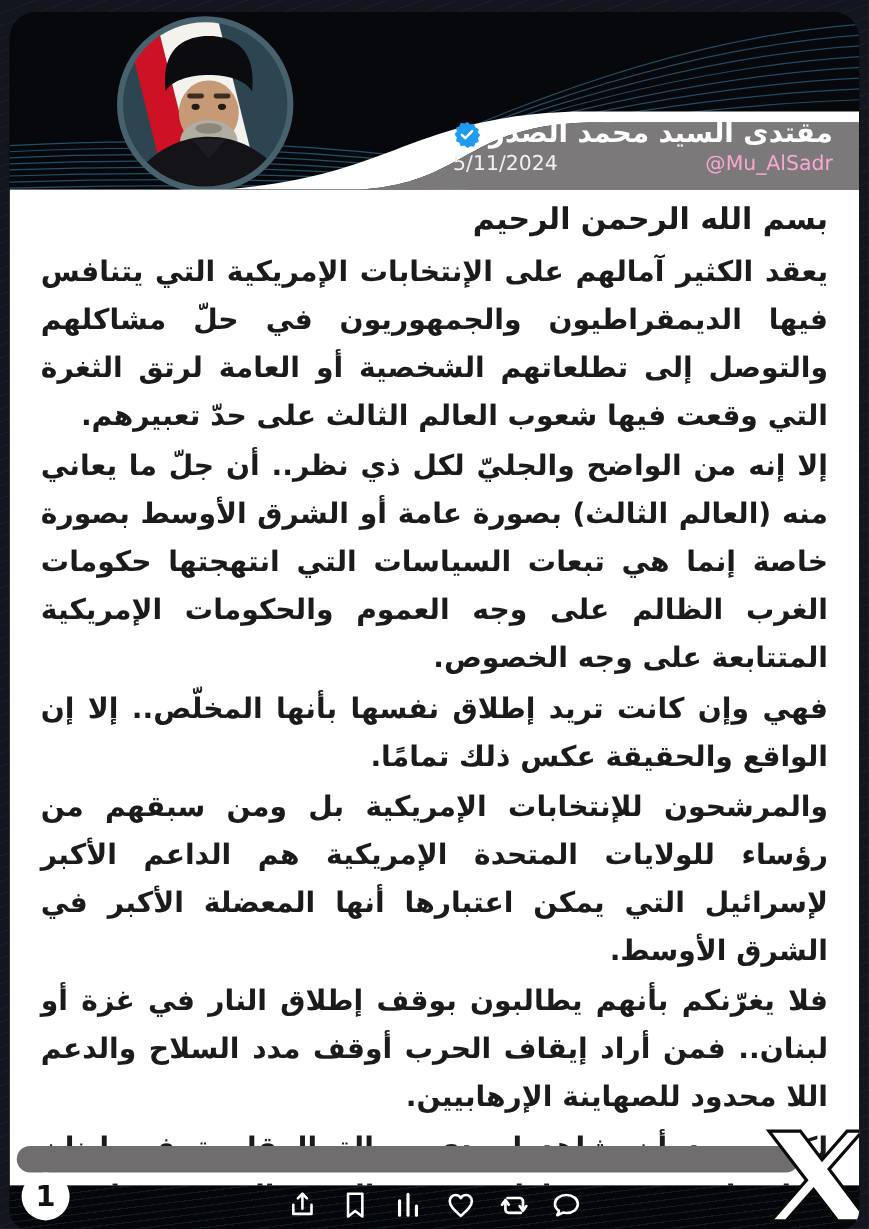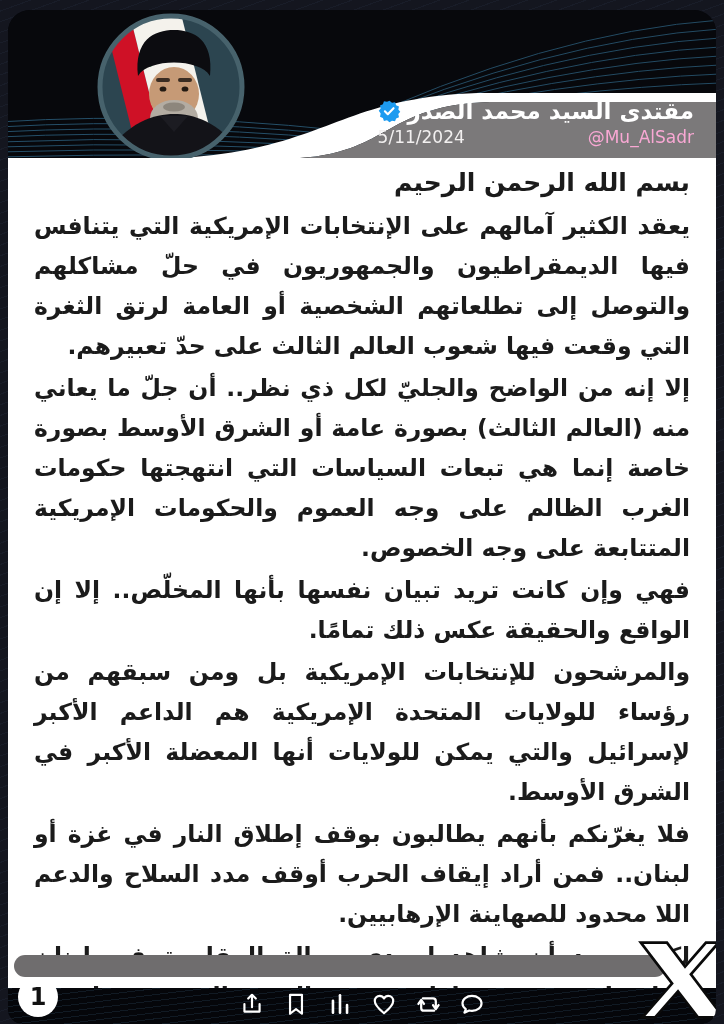--- a/index.html
+++ b/index.html
@@ -6,21 +6,21 @@
     background:#14161f;
     background-image:repeating-linear-gradient(160deg,rgba(40,50,70,.25) 0 1px,transparent 1px 10px);
     font-family:"DejaVu Sans",sans-serif;}
   .card{position:absolute;left:8px;top:10px;width:708px;height:1014px;
     background:#07080c;border-radius:22px 22px 15px 15px;overflow:hidden;}
   
   .header{position:absolute;top:0;left:0;width:708px;height:148px;background:#07080c;}
   .header svg.deco{position:absolute;top:0;left:0}
   .avatar{position:absolute;left:88px;top:2px;width:150px;height:150px;}
   .id-block{position:absolute;right:22px;top:88px;text-align:right;z-index:5;}
-  .name-row{direction:rtl;display:flex;align-items:center;gap:7px;justify-content:flex-start;}
+  .name-row{direction:rtl;display:flex;align-items:flex-end;gap:7px;justify-content:flex-start;}
   .display-name{color:#ffffff;font-size:23px;font-weight:bold;white-space:nowrap;}
   .meta-row{direction:ltr;display:flex;justify-content:space-between;gap:32px;margin-top:3px;}
   .date{color:#f2f0f0;font-size:17px;}
   .handle{color:#f9a8d4;font-size:17px;}
   
   .content{position:absolute;top:148px;bottom:36px;left:0;right:0;background:#ffffff;
     padding:8px 26px 60px 26px;overflow:hidden;direction:rtl;color:#1b1b1b;font-weight:bold;}
   .basmala{font-size:25px;text-align:right;margin:2px 0 9px 0;}
   .post-paragraph{font-size:23.5px;line-height:40px;margin:0 0 2px 0;
     text-align:justify;text-justify:inter-word;}
@@ -123,22 +123,22 @@
         <span class="date">5/11/2024</span>
         <span class="handle">@Mu_AlSadr</span>
       </div>
     </div>
   </div>
 
   <div class="content">
     <div class="basmala">بسم الله الرحمن الرحيم</div>
     <p class="post-paragraph">يعقد الكثير آمالهم على الإنتخابات الإمريكية التي يتنافس فيها الديمقراطيون والجمهوريون في حلّ مشاكلهم والتوصل إلى تطلعاتهم الشخصية أو العامة لرتق الثغرة التي وقعت فيها شعوب العالم الثالث على حدّ تعبيرهم.</p>
     <p class="post-paragraph">إلا إنه من الواضح والجليّ لكل ذي نظر.. أن جلّ ما يعاني منه (العالم الثالث) بصورة عامة أو الشرق الأوسط بصورة خاصة إنما هي تبعات السياسات التي انتهجتها حكومات الغرب الظالم على وجه العموم والحكومات الإمريكية المتتابعة على وجه الخصوص.</p>
-    <p class="post-paragraph">فهي وإن كانت تريد تبيان نفسها بأنها المخلّص.. إلا إن الواقع والحقيقة عكس ذلك تمامًا.</p>
-    <p class="post-paragraph">والمرشحون للإنتخابات الإمريكية بل ومن سبقهم من رؤساء للولايات المتحدة الإمريكية هم الداعم الأكبر لإسرائيل والتي يمكن للولايات أنها المعضلة الأكبر في الشرق الأوسط.</p>
+    <p class="post-paragraph">فهي وإن كانت تريد إطلاق نفسها بأنها المخلّص.. إلا إن الواقع والحقيقة عكس ذلك تمامًا.</p>
+    <p class="post-paragraph">والمرشحون للإنتخابات الإمريكية بل ومن سبقهم من رؤساء للولايات المتحدة الإمريكية هم الداعم الأكبر لإسرائيل التي يمكن اعتبارها أنها المعضلة الأكبر في الشرق الأوسط.</p>
     <p class="post-paragraph">فلا يغرّنكم بأنهم يطالبون بوقف إطلاق النار في غزة أو لبنان.. فمن أراد إيقاف الحرب أوقف مدد السلاح والدعم اللا محدود للصهاينة الإرهابيين.</p>
     <p class="post-paragraph">لكنهم بعد أن شاهدوا مدى بسالة المقاومة في لبنان وفلسطين فهم يحاولون رتق الفتق الذي وقعوا في شباكه.</p>
 
   </div>
 
   <div class="divider-bar"></div>
   <div class="footer"></div>
 
   <div class="actions">
     <span class="action-btn">

